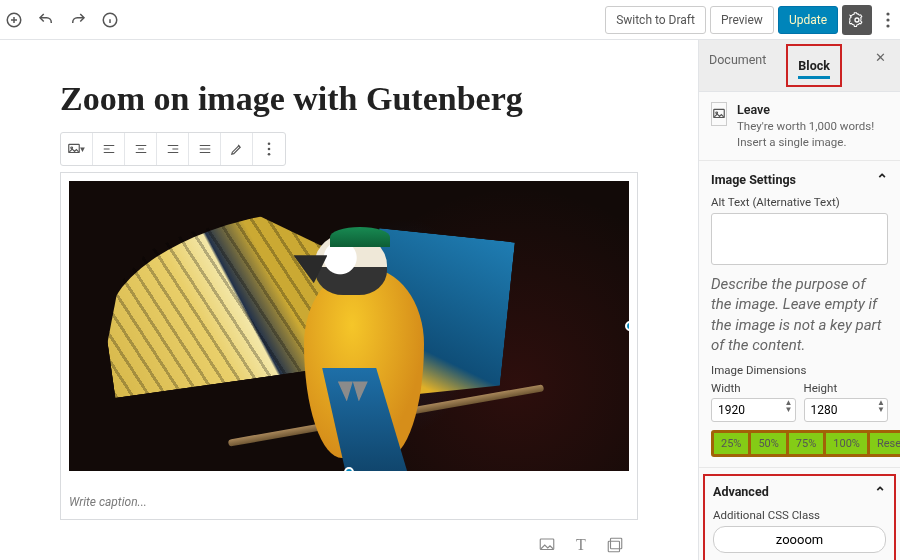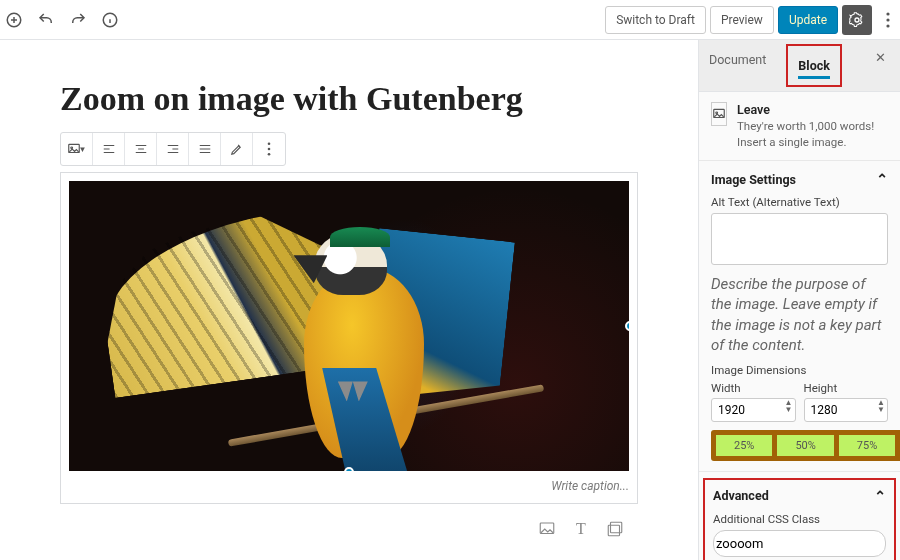--- a/index.html
+++ b/index.html
@@ -26,21 +26,21 @@
   .blk-toolbar .bt:last-child { border-right: none; }
   .blk-toolbar .dropdown { display:flex; align-items:center; }
   .blk-toolbar .caret { font-size: 8px; margin-left: -2px; }
 
   
   .img-wrap { border: 1px solid #d9dbde; padding: 8px; position: relative; }
   .img-inner { height: 290px; background: #120a08; position: relative; overflow: hidden; }
   .handle { width: 10px; height: 10px; background: #0085ba; border: 2px solid #fff; border-radius: 50%; position: absolute; }
   .handle.right { right: -6px; top: 50%; transform: translateY(-50%); }
   .handle.bottom { left: 50%; bottom: -6px; transform: translateX(-50%); }
-  .caption { text-align: right; color: #7a7a7a; font-size: 12px; font-style: italic; padding: 8px 0 2px; }
+  .caption { text-align: left; color: #7a7a7a; font-size: 12px; font-style: italic; padding: 24px 0 2px; }
 
   
   .sky { position:absolute; inset:0; background: radial-gradient(ellipse 120px 180px at 60% 50%, rgba(30,80,140,.25), transparent 60%), radial-gradient(circle at 80% 70%, rgba(200,40,40,.15), transparent 40%); }
   .wing-l { position:absolute; left:6%; top:14%; width:240px; height:160px; background: linear-gradient(70deg,#d7b84a 0%, #e9cf6a 40%, #f3e7a8 55%, #23324a 56%, #cba933 70%); clip-path: polygon(0 65%,8% 30%,22% 12%,40% 4%,70% 0,100% 30%,100% 100%,0 100%); border-top-left-radius: 80% 60%; transform: rotate(-8deg); }
   .wing-l::after{content:"";position:absolute;inset:0;background:repeating-linear-gradient(65deg,rgba(0,0,0,.25) 0 3px,transparent 3px 14px);mix-blend-mode:multiply;}
   .wing-r { position:absolute; right:22%; top:18%; width:170px; height:180px; background: linear-gradient(200deg,#1f7db3,#0f4e78 60%, #e0b028 75%); clip-path: polygon(20% 0,100% 0,100% 80%,0 100%); transform: rotate(6deg); }
   .body { position:absolute; left:42%; top:30%; width:120px; height:190px; background: radial-gradient(ellipse at 40% 30%, #f5c629, #d68e1a 70%); border-radius: 60px 60px 40px 40px / 80px 80px 120px 120px; }
   .body::after{content:"";position:absolute;left:18px;bottom:-30px;width:90px;height:120px;background:linear-gradient(#1e6fa8,#0e3f63);clip-path:polygon(0 0,60% 0,100% 100%,30% 100%);}
   .head { position:absolute; left:44%; top:18%; width:72px; height:62px; background: radial-gradient(circle at 35% 40%, #fff 0 16px, transparent 17px), radial-gradient(circle at 35% 40%, #000 0 5px, transparent 6px), linear-gradient(180deg,#efe8d8 0 55%, #333 0 100%); border-radius: 55% 60% 45% 45%; }
   .head::before{content:"";position:absolute;left:-22px;top:22px;width:34px;height:28px;background:#2a2a2a;border-radius:0 0 0 18px;clip-path:polygon(0 0,100% 0,60% 100%);}
@@ -72,29 +72,29 @@
   .ta { width:100%; height:52px; border:1px solid #ccc; border-radius:3px; margin-top:4px; background:#fff; resize:none; }
   .hint { font-size:15px; color:#666; font-style:italic; line-height:1.35; margin-top:6px; }
   .dims { display:flex; gap:8px; margin-top:4px; }
   .dim-col { flex:1; }
   .dim-col .l { font-size:11.5px; color:#444; }
   .dim-col input { width:100%; border:1px solid #ccc; border-radius:3px; padding:4px 18px 4px 6px; font-size:12px; margin-top:3px; background:#fff; }
   .spin-wrap { position:relative; }
   .spin { position:absolute; right:3px; top:4px; font-size:8px; color:#666; line-height:7px; }
 
   .pct-row { display:flex; gap:0; margin-top:8px; align-items:center; }
-  .pill { border:5px solid #a16207; background:#bef264; font-size:11px; padding:4px 18px; color:#555; }
+  .pill { border:3px solid #a16207; background:#84cc16; font-size:11px; padding:4px 7px; color:#555; }
   .pill + .pill { border-left:none; }
   .pill:first-child { border-radius:3px 0 0 3px; }
   .pill:last-of-type { border-radius:0 3px 3px 0; }
   .reset { margin-left:auto; }
 
   .adv-box { border: 2px solid #c22; margin: 6px 4px 8px 4px; padding: 8px 8px 10px 8px; }
   .adv-head { display:flex; justify-content:space-between; font-weight:700; font-size:12.5px; }
-  .css-in { width:100%; border:1px solid #ccc; border-radius:12px; padding:5px 2px; margin-top:4px; font-size:13px; background:#fff; }
+  .css-in { width:100%; border:1px solid #ccc; border-radius:12px; padding:5px 2px; margin-top:4px; font-size:13px; background:#fff;text-align:center; }
 
   .chev { font-size:14px; }
 
   
   svg { display:block; }
 </style>
 </head>
 <body>
 
 <div class="topbar">

